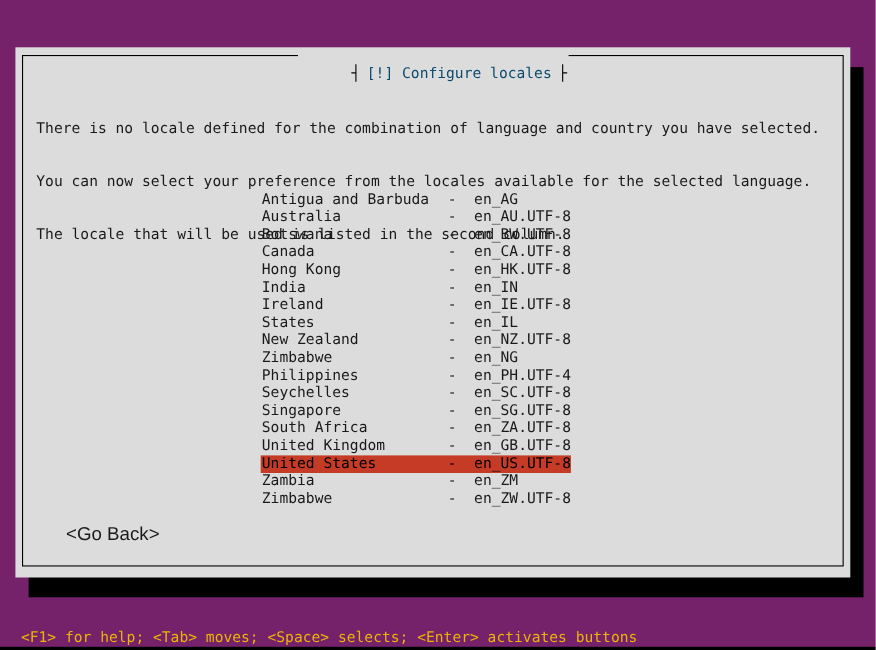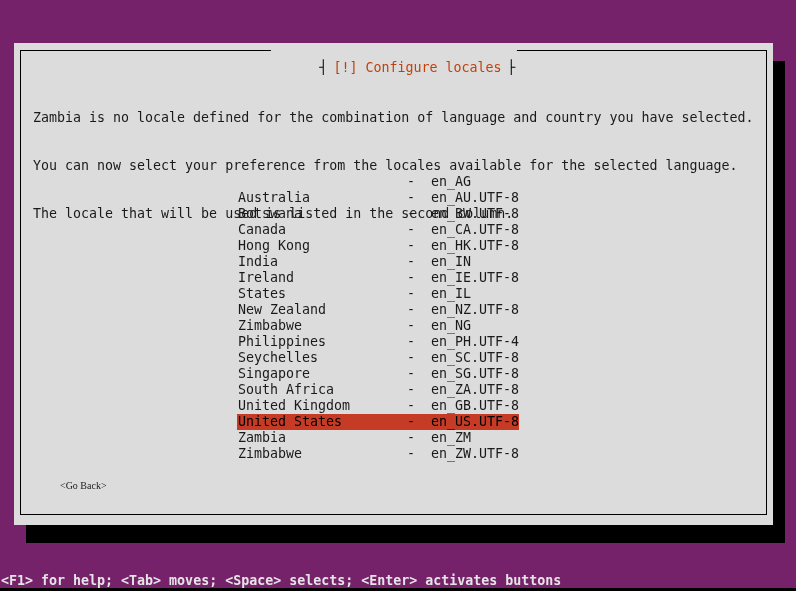--- a/index.html
+++ b/index.html
@@ -21,40 +21,39 @@
   }
   .inner-border {
     position:absolute; left:6px; top:7px; width:747px; height:465px;
     border:1px solid #000000;
   }
   .dialog-title {
     position:absolute; top:1px; left:50%; transform:translateX(-50%);
     background:#dcdcdc; white-space:pre; padding:0 1px;
   }
   .dialog-title .tick { color:#000000; }
-  .dialog-title .title-text { color:#c2410c; padding:0 6px; }
+  .dialog-title .title-text { color:#0c4a6e; padding:0 6px; }
   .intro { position:absolute; left:19px; top:35px; white-space:pre; }
   .intro .line { height:16px; }
   .prompt { position:absolute; left:19px; top:99px; white-space:pre; }
   .locale-list { position:absolute; left:223px; top:131px; width:282px; }
   .locale-row { position:relative; height:16px; white-space:pre; }
   .locale-row .country { position:absolute; left:1px; }
   .locale-row .sep     { position:absolute; left:170px; }
   .locale-row .code    { position:absolute; left:194px; }
   .locale-row.selected { background:#c63b25; color:#000000; }
   .go-back {
     position:absolute; left:46px; top:435px; white-space:pre;
     background:transparent; border:none; color:#1a1a1a;
-    font-family:Liberation Serif, serif; font-size:10px; line-height:16px;
+    font-family:Liberation Sans, sans-serif; font-size:17px; line-height:16px;
   }
   .help-bar {
     position:absolute; left:0; top:573px; width:796px; height:15px;
-    color:#e5e5e5; white-space:pre; padding-left:1px;
+    color:#eab308; white-space:pre; padding-left:19px;
     line-height:15px;
-    font-weight:bold;
   }
   .bottom-strip {
     position:absolute; left:0; top:588px; width:796px; height:3px;
     background:#000000;
   }
 </style>
 </head>
 <body>
 
 <div class="screen">
@@ -62,28 +61,28 @@
   <div class="dialog-shadow"></div>
 
   <div class="dialog">
     <div class="inner-border"></div>
 
     <div class="dialog-title">
       <span class="tick">┤</span><span class="title-text">[!] Configure locales</span><span class="tick">├</span>
     </div>
 
     <div class="intro">
-      <div class="line">Zambia is no locale defined for the combination of language and country you have selected.</div>
+      <div class="line">There is no locale defined for the combination of language and country you have selected.</div>
       <div class="line">You can now select your preference from the locales available for the selected language.</div>
       <div class="line">The locale that will be used is listed in the second column.</div>
     </div>
 
 
     <div class="locale-list">
-        <div class="locale-row"><span class="sep">-</span><span class="code">en_AG</span></div>
+        <div class="locale-row"><span class="country">Antigua and Barbuda</span><span class="sep">-</span><span class="code">en_AG</span></div>
         <div class="locale-row"><span class="country">Australia</span><span class="sep">-</span><span class="code">en_AU.UTF-8</span></div>
         <div class="locale-row"><span class="country">Botswana</span><span class="sep">-</span><span class="code">en_BW.UTF-8</span></div>
         <div class="locale-row"><span class="country">Canada</span><span class="sep">-</span><span class="code">en_CA.UTF-8</span></div>
         <div class="locale-row"><span class="country">Hong Kong</span><span class="sep">-</span><span class="code">en_HK.UTF-8</span></div>
         <div class="locale-row"><span class="country">India</span><span class="sep">-</span><span class="code">en_IN</span></div>
         <div class="locale-row"><span class="country">Ireland</span><span class="sep">-</span><span class="code">en_IE.UTF-8</span></div>
         <div class="locale-row"><span class="country">States</span><span class="sep">-</span><span class="code">en_IL</span></div>
         <div class="locale-row"><span class="country">New Zealand</span><span class="sep">-</span><span class="code">en_NZ.UTF-8</span></div>
         <div class="locale-row"><span class="country">Zimbabwe</span><span class="sep">-</span><span class="code">en_NG</span></div>
         <div class="locale-row"><span class="country">Philippines</span><span class="sep">-</span><span class="code">en_PH.UTF-4</span></div>

